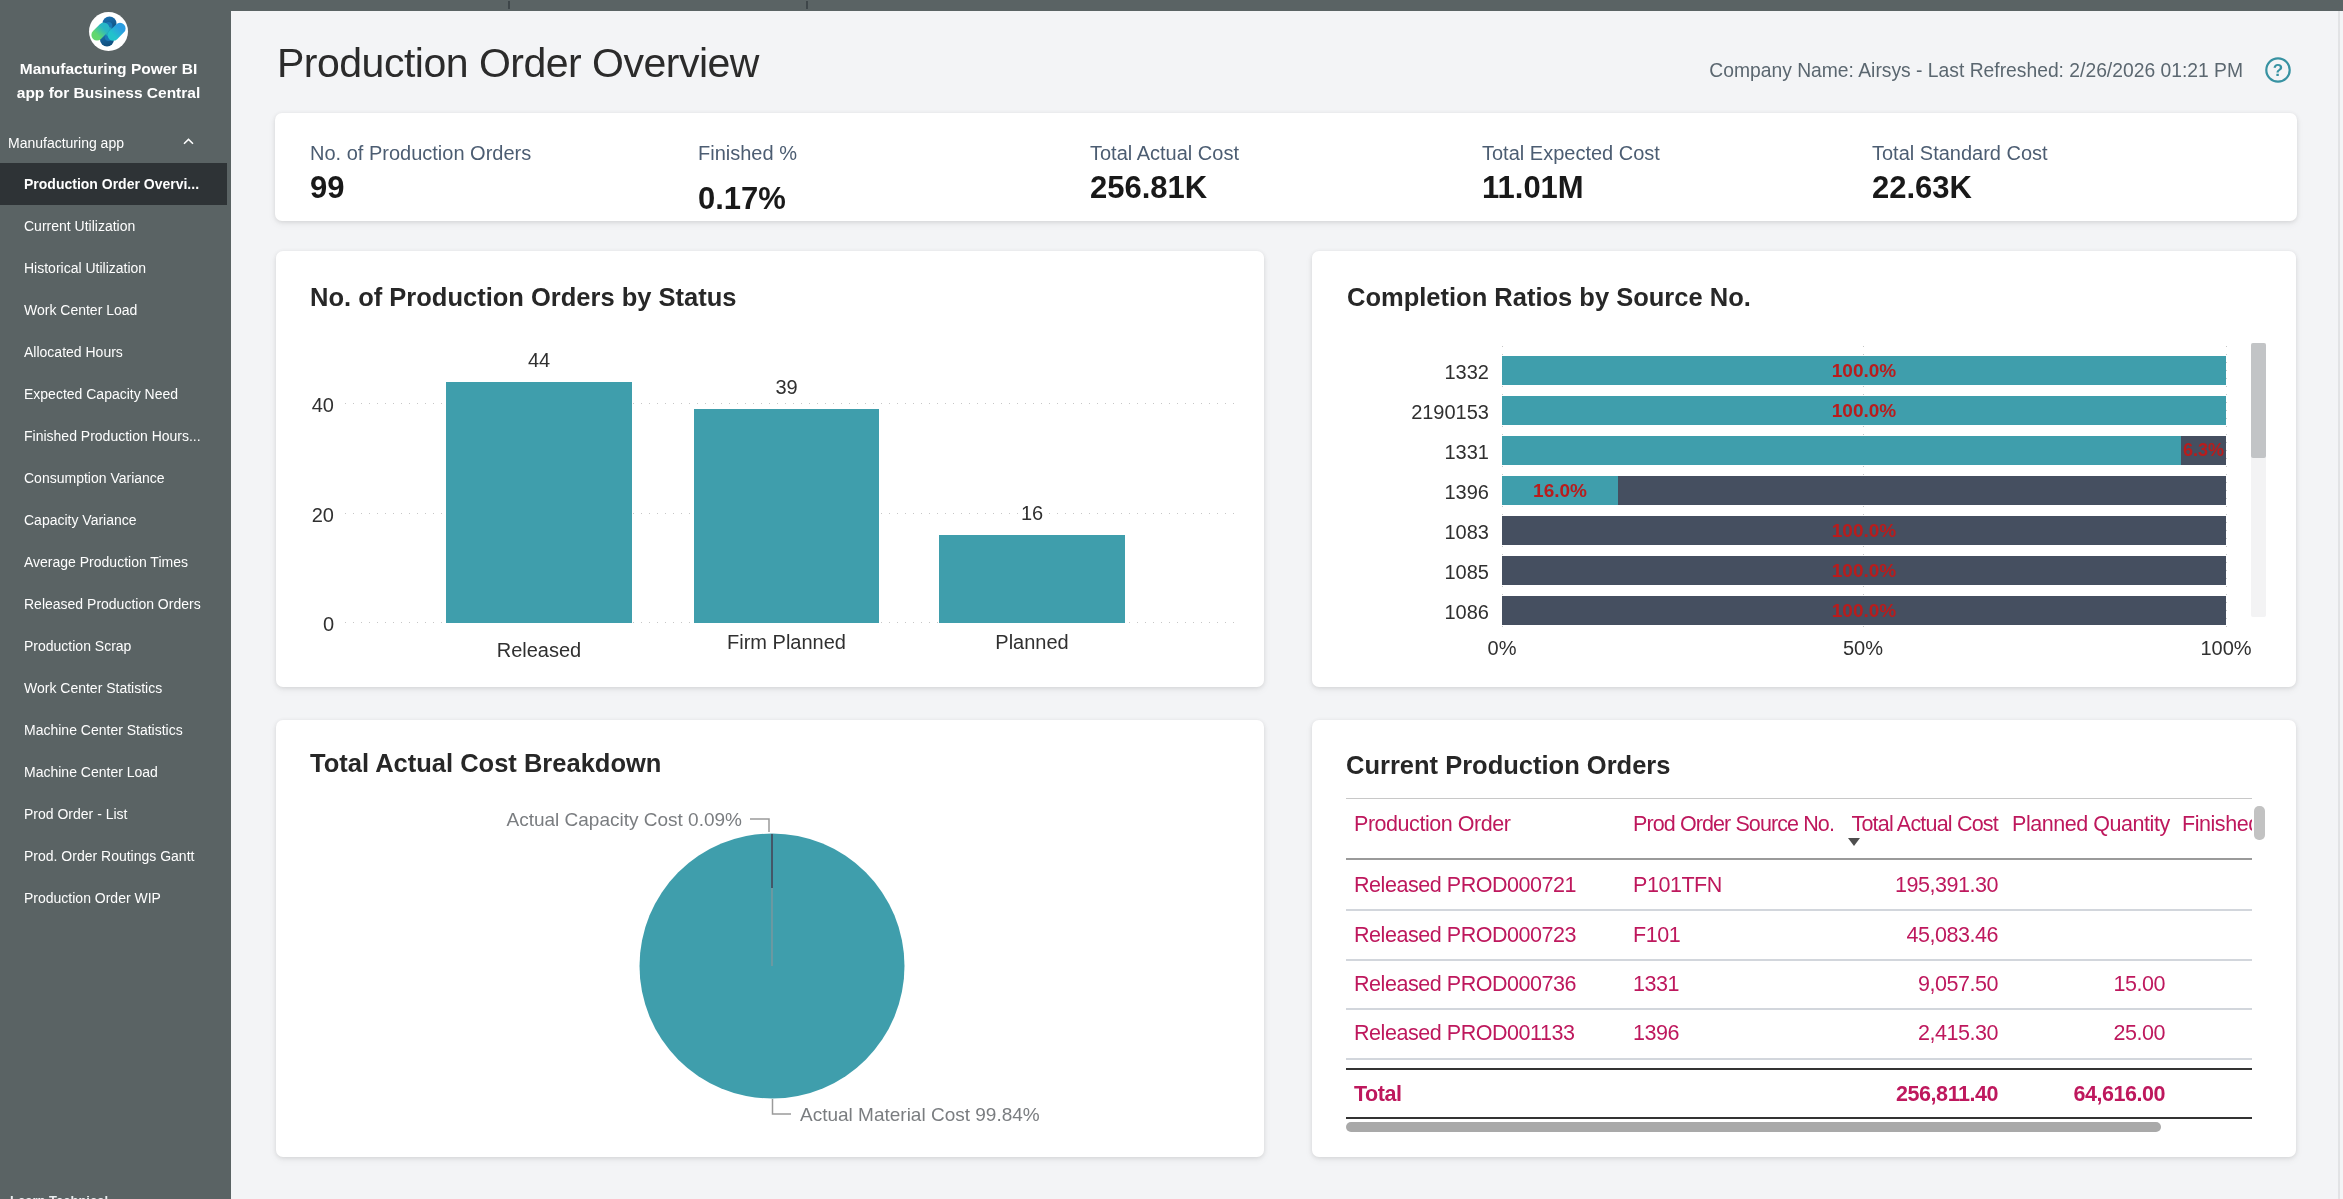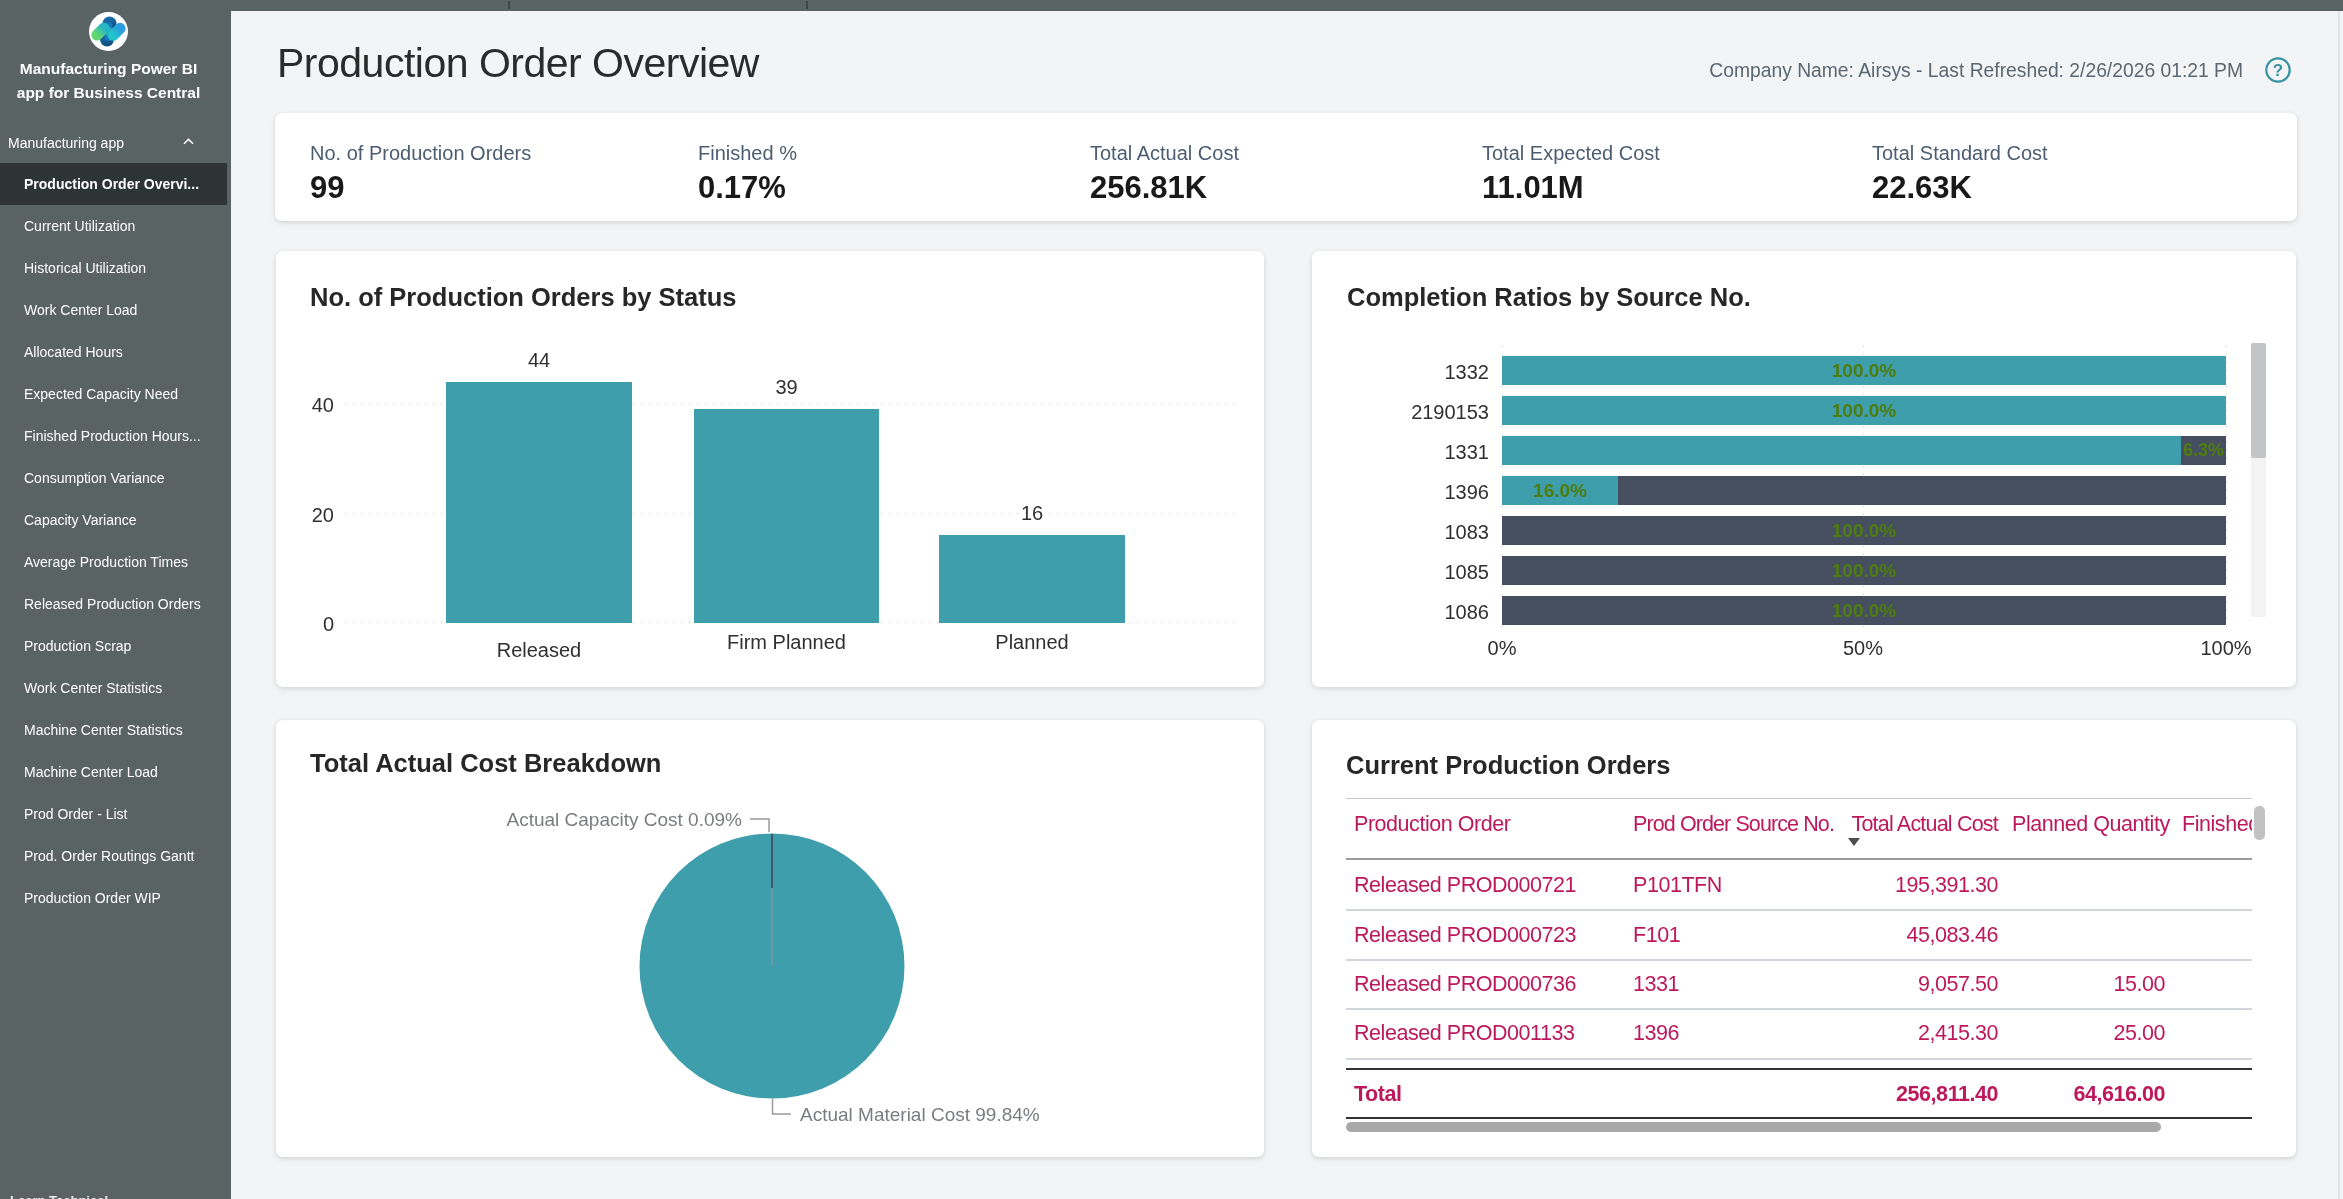--- a/index.html
+++ b/index.html
@@ -6,21 +6,21 @@
 html,body { width:2343px; height:1199px; background:#f3f4f6; font-family:"Liberation Sans", sans-serif; overflow:hidden; position:relative; }
 .abs { position:absolute; }
 .panel { position:absolute; background:#fff; border-radius:7px; box-shadow:0 1px 4px rgba(0,0,0,0.10), 0 3px 8px rgba(0,0,0,0.05); }
 .ptitle { position:absolute; font-size:25.5px; font-weight:700; color:#272727; letter-spacing:0px; white-space:nowrap; }
 .hgrid { position:absolute; height:1px; background-image:repeating-linear-gradient(to right, #c7c7c7 0 1px, transparent 1px 8px); }
 .vgrid { position:absolute; width:1px; background-image:repeating-linear-gradient(to bottom, #c7c7c7 0 1px, transparent 1px 8px); }
 .navitem { position:absolute; left:0; width:227px; height:42px; line-height:42px; padding-left:24px; color:#fefefe; font-size:14px; white-space:nowrap; }
 .kpilabel { position:absolute; font-size:20px; color:#4c5d72; white-space:nowrap; }
 .kpival { position:absolute; font-size:31px; font-weight:700; color:#191919; white-space:nowrap; }
 .axlab { position:absolute; font-size:20px; color:#303030; white-space:nowrap; }
-.blab { position:absolute; font-size:19px; font-weight:700; color:#4d7c0f; text-align:center; white-space:nowrap; }
+.blab { position:absolute; font-size:19px; font-weight:700; color:#b91c1c; text-align:center; white-space:nowrap; }
 .tcell { position:absolute; font-size:21.5px; letter-spacing:-0.45px; color:#be185d; white-space:nowrap; }
 </style>
 </head>
 <body>
 
 <div class="abs" style="left:0; top:0; width:2343px; height:11px; background:#5a6364;"></div>
 <div class="abs" style="left:508px; top:1px; width:2px; height:8px; background:#3e4649;"></div>
 <div class="abs" style="left:806px; top:1px; width:2px; height:8px; background:#3e4649;"></div>
 
 <div class="abs" id="sidebar" style="left:0; top:0; width:231px; height:1199px; background:#5a6364;">
@@ -79,21 +79,21 @@
 <div class="abs" style="left:1500px; top:60px; width:743px; text-align:right; font-size:19.3px; color:#5b6770; white-space:nowrap;"><span id="hdrtxt">Company Name: Airsys - Last Refreshed: 2/26/2026 01:21 PM</span></div>
 <svg class="abs" style="left:2264px; top:56px;" width="28" height="28" viewBox="0 0 28 28">
   <circle cx="14" cy="14" r="11.7" fill="none" stroke="#3792a2" stroke-width="2.2"></circle>
   <text x="14" y="20" text-anchor="middle" font-size="17" font-weight="700" fill="#3792a2" font-family="Liberation Sans">?</text>
 </svg>
 
 <div class="panel" style="left:275px; top:113px; width:2022px; height:108px;">
   <div class="kpilabel" style="left:35px; top:29px;">No. of Production Orders</div>
   <div class="kpival" style="left:35px; top:57px;">99</div>
   <div class="kpilabel" style="left:423px; top:29px;">Finished %</div>
-  <div class="kpival" style="left:423px; top:57px;">0.17%</div>
+  <div class="kpival" style="left:423px; top:68px;">0.17%</div>
   <div class="kpilabel" style="left:815px; top:29px;">Total Actual Cost</div>
   <div class="kpival" style="left:815px; top:57px;">256.81K</div>
   <div class="kpilabel" style="left:1207px; top:29px;text-align:right;">Total Expected Cost</div>
   <div class="kpival" style="left:1207px; top:57px;">11.01M</div>
   <div class="kpilabel" style="left:1597px; top:29px;">Total Standard Cost</div>
   <div class="kpival" style="left:1597px; top:57px;">22.63K</div>
 </div>
 
 <div class="panel" style="left:276px; top:251px; width:988px; height:436px;">
   <div class="ptitle" style="left:34px; top:32px;">No. of Production Orders by Status</div>

